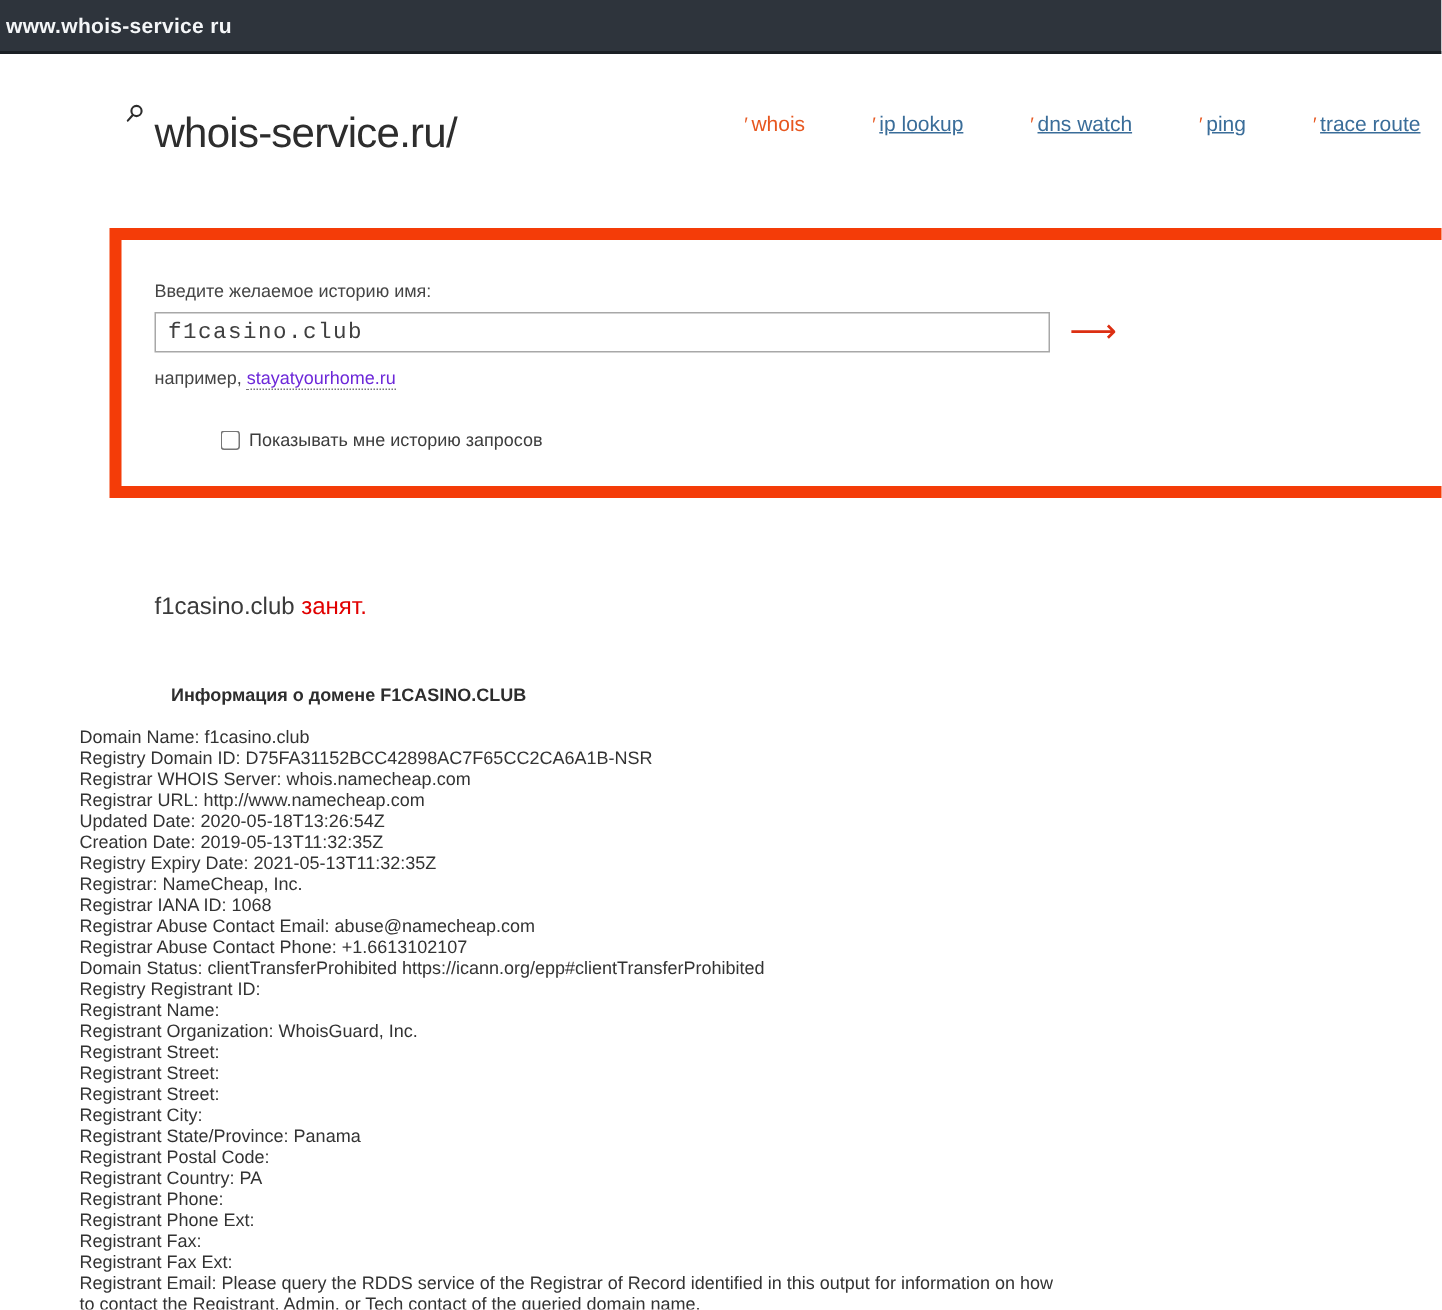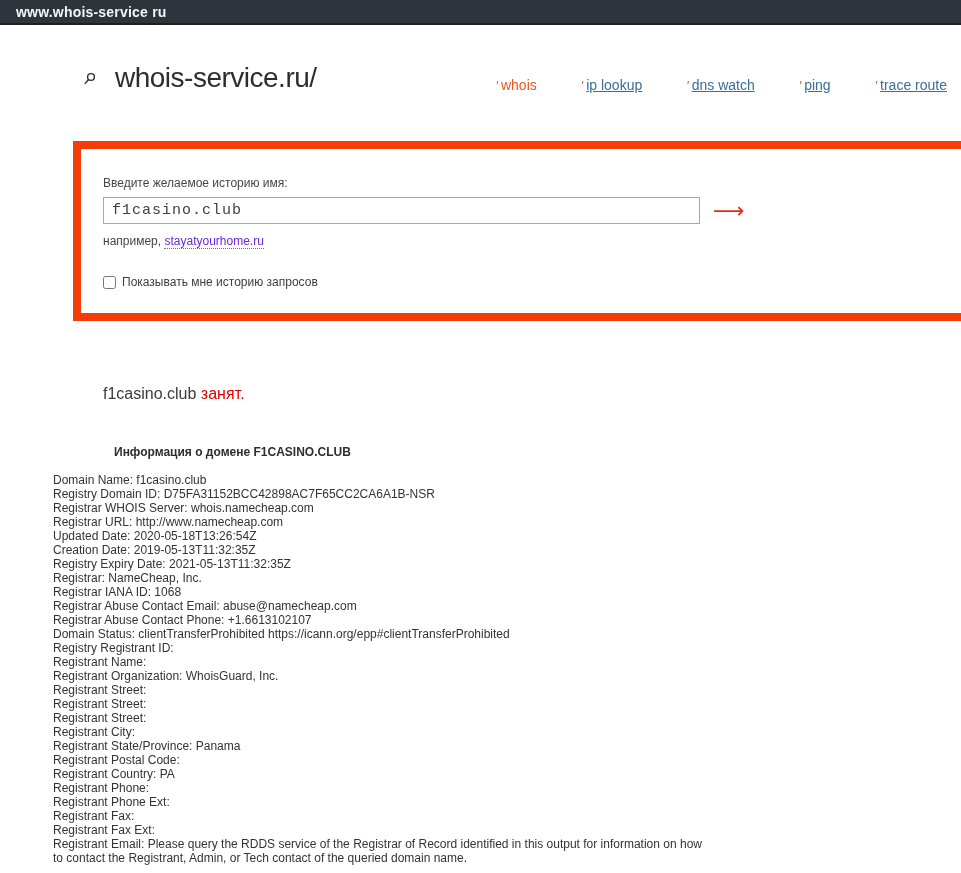--- a/index.html
+++ b/index.html
@@ -8,47 +8,47 @@
     --link-blue:#3a6d99;
     --nav-orange:#e7571f;
     --status-red:#e10000;
     --arrow-red:#dc2f12;
     --text:#333;
   }
   *{margin:0;padding:0;box-sizing:border-box;}
   html,body{width:961px;height:873px;overflow:hidden;background:#fff;
     font-family:"Liberation Sans","DejaVu Sans",sans-serif;color:var(--text);}
   
-  .topbar{height:25px;background:var(--topbar);border-bottom:2px solid #1b1f24;
-    display:flex;align-items:center;padding-left:16px;}
+  .topbar{height:36px;background:var(--topbar);border-bottom:2px solid #1b1f24;
+    display:flex;align-items:center;padding-left:4px;}
   .topbar-text{color:#f4f6f8;font-size:14px;font-weight:bold;letter-spacing:.2px;}
   
   .header-row{display:flex;justify-content:space-between;align-items:baseline;
     margin:37px 14px 0 83px;}
-  .brand{display:flex;align-items:flex-end;gap:12px;}
+  .brand{display:flex;align-items:flex-start;}
   .brand .icon{margin-right:7px;position:relative;top:-4px;}
   .page-title{font-size:28px;font-weight:normal;color:#2d2d2d;letter-spacing:-.5px;}
   nav{display:flex;align-items:baseline;gap:24px;}
   .nav-item{margin-left:20px;font-size:14px;white-space:nowrap;cursor:pointer;}
   .nav-tick{color:var(--nav-orange);font-size:13px;margin-right:3px;font-style:italic;}
   .nav-link{color:var(--link-blue);text-decoration:underline;}
   .nav-item.active .nav-link{color:var(--nav-orange);text-decoration:none;}
   
   .search-panel{margin:47px -16px 0 73px;border:8px solid var(--accent);
     background:#fff;padding:27px 30px 24px 22px;}
   .panel-label{font-size:12px;color:#454545;}
   .input-row{display:flex;align-items:center;margin-top:7px;}
   .domain-input{width:597px;height:27px;border:1px solid #a8a8a8;background:#fff;
     font-family:"Liberation Mono","DejaVu Sans Mono",monospace;
     font-size:15px;color:#3f3f3f;padding:0 8px;letter-spacing:1px;outline:none;}
   .arrow-btn{background:none;border:none;color:var(--arrow-red);font-size:22px;
     line-height:1;margin-left:13px;cursor:pointer;font-family:"DejaVu Sans",sans-serif;}
   .hint{margin-top:10px;font-size:12px;color:#454545;}
   .hint-link{color:#6d28d9;text-decoration:none;border-bottom:1px dotted #777;cursor:pointer;}
-  .checkbox-row{margin-top:27px;display:flex;align-items:center;}
+  .checkbox-row{margin-top:27px;display:flex;align-items:center;margin-left:44px;}
   .checkbox-row input{width:13px;height:13px;margin:0 6px 0 0;}
   .checkbox-label{font-size:12px;color:#3d3d3d;}
   
   .result-status{margin:64px 0 0 103px;font-size:16px;color:#3a3a3a;}
   .status-flag{color:var(--status-red);}
   .info-heading{margin:42px 0 0 103px;font-size:12px;font-weight:bold;color:#2d2d2d;padding-left:11px;}
   .whois-block{margin:14px 0 0 53px;font-size:12px;line-height:14px;color:#333;
     white-space:pre-line;max-width:830px;}
 </style>
 </head>

